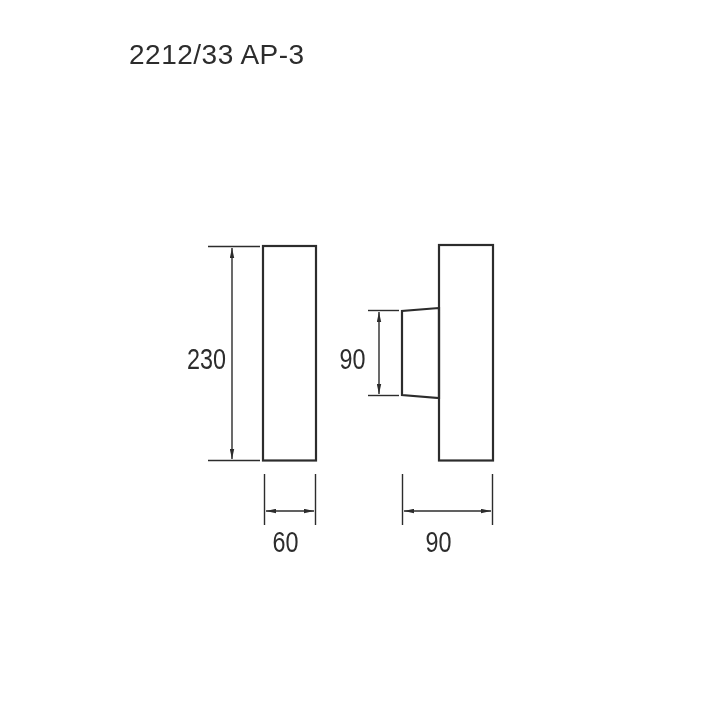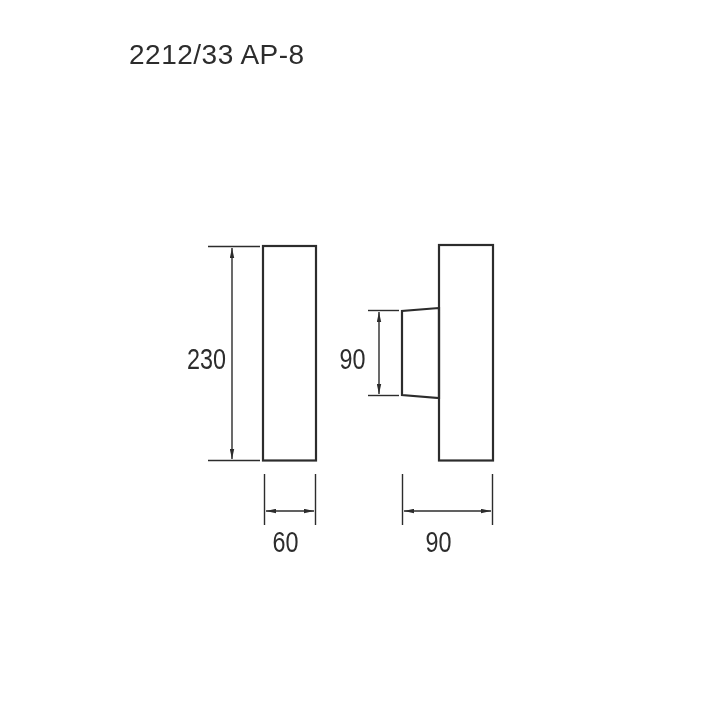--- a/index.html
+++ b/index.html
@@ -45,21 +45,21 @@
     font-family: "Liberation Sans", sans-serif;
     font-size: 29px;
   }
   .arrowhead { fill: #2c2c2c; }
 </style>
 </head>
 <body>
 
 <div class="canvas">
 
-  <div class="drawing-title">2212/33 AP-8</div>
+  <div class="drawing-title">2212/33 AP-3</div>
 
   <svg class="drawing-svg" width="715" height="715" viewBox="0 0 715 715">
 
     <defs>
       <marker id="arrow" viewBox="0 0 10 5" refX="10" refY="2.5" markerWidth="10" markerHeight="5" markerUnits="userSpaceOnUse" orient="auto-start-reverse">
         <path class="arrowhead" d="M10,2.5 L0,0.3 L0,4.7 Z"></path>
       </marker>
     </defs>
 
     <rect class="outline" x="263" y="246" width="53" height="214.5"></rect>

